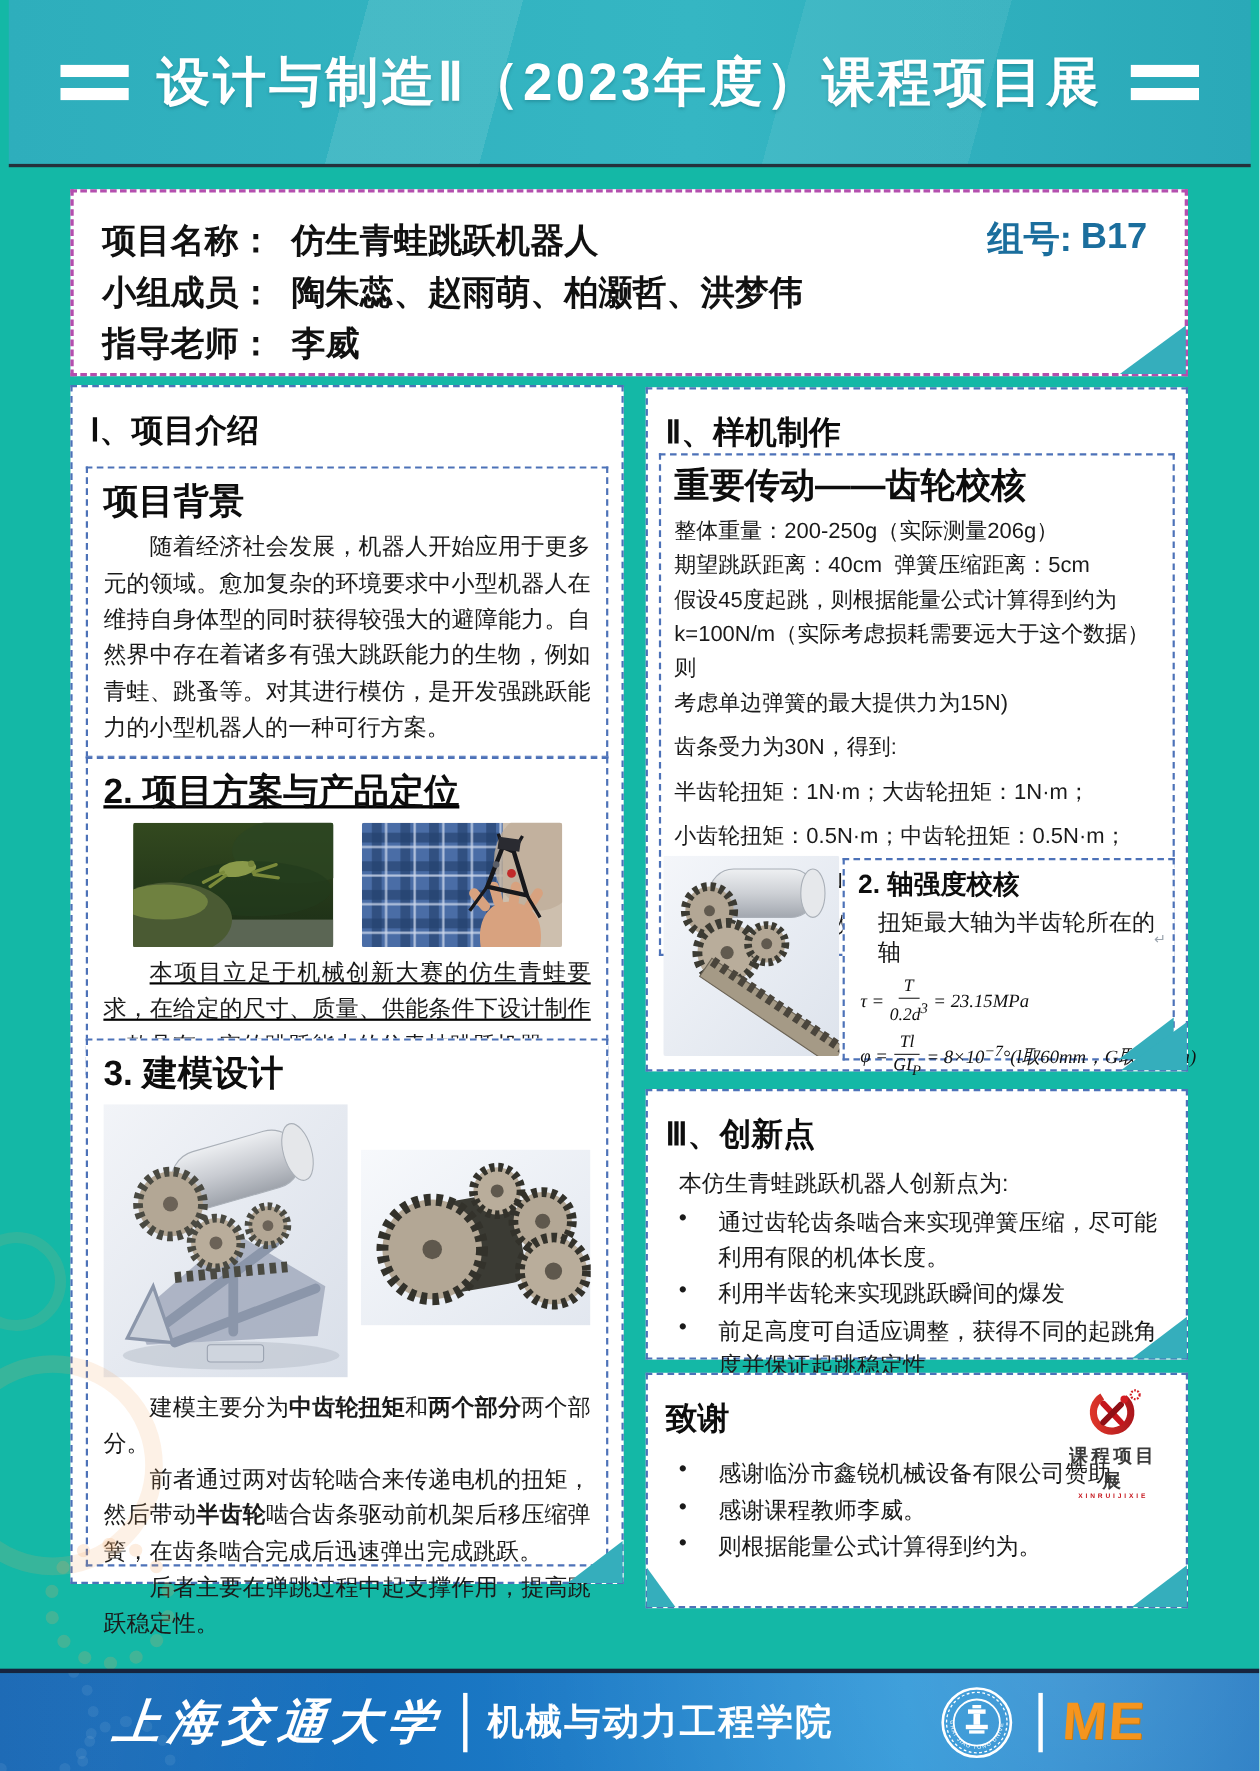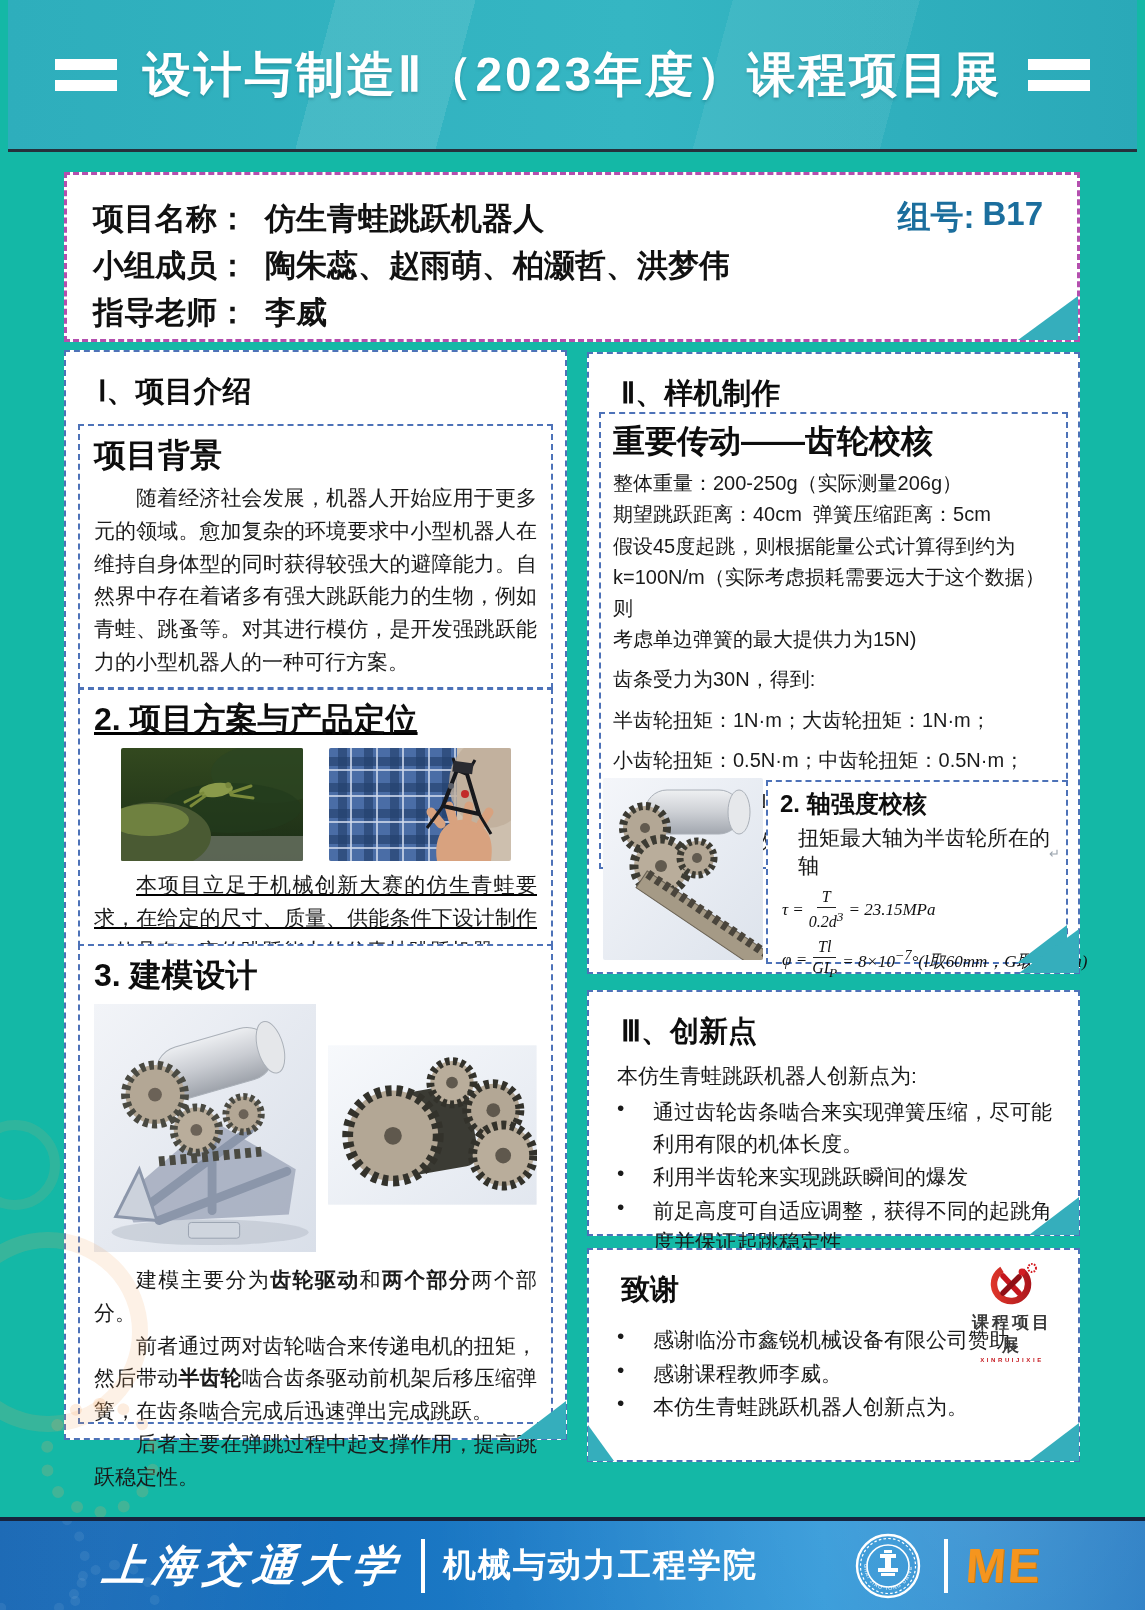--- a/index.html
+++ b/index.html
@@ -31,21 +31,21 @@
   .header-box { position:absolute; left:64px; top:172px; width:1016px; height:170px; padding:20px 26px; }
   .hrow { display:flex; font-size:31px; font-weight:bold; color:#111; line-height:47px; }
   .hrow .lab { width:172px; }
   .group { position:absolute; right:34px; top:20px; font-size:33px; font-weight:900; color:#1b6e9d; display:flex; gap:8px; }
 
   
   .col-left  { position:absolute; left:64px;  top:350px; width:503px; height:1090px; }
   .col-ii    { position:absolute; left:587px; top:352px; width:493px; height:622px; }
   .col-iii   { position:absolute; left:587px; top:990px; width:493px; height:246px; }
   .col-thx   { position:absolute; left:587px; top:1248px; width:493px; height:214px; }
-  h2.sec { font-size:29px; font-weight:900; color:#0d0d0d; margin:20px 0 0 32px; }
+  h2.sec { font-size:29px; font-weight:900; color:#0d0d0d; margin:20px 0 0 16px; }
   h3.sub { font-size:32px; font-weight:900; color:#0d0d0d; margin-bottom:4px; }
   .body-t { font-size:21px; color:#1a1a1a; line-height:1.56; text-align:justify; }
   .ind { text-indent:2em; }
   .b { font-weight:900; }
 
   
   .ibox { position:absolute; left:12px; right:12px; padding:8px 14px; }
   .box-bg   { top:72px; }
   .box-plan { top:336px;text-decoration:underline; }
   .box-model{ top:592px; bottom:14px; }
@@ -239,21 +239,21 @@
           <circle cx="66" cy="92" r="46" fill="#b3a795" stroke="#33322b" stroke-width="11" stroke-dasharray="6 5"></circle>
           <circle cx="66" cy="92" r="9" fill="#5f584d"></circle>
           <circle cx="126" cy="38" r="22" fill="#b9ad9b" stroke="#33322b" stroke-width="8" stroke-dasharray="4.5 3.5"></circle>
           <circle cx="126" cy="38" r="6" fill="#5f584d"></circle>
           <circle cx="168" cy="66" r="27" fill="#b3a795" stroke="#33322b" stroke-width="9" stroke-dasharray="5 4"></circle>
           <circle cx="168" cy="66" r="7" fill="#5f584d"></circle>
           <circle cx="178" cy="112" r="31" fill="#b9ad9b" stroke="#33322b" stroke-width="9" stroke-dasharray="5 4"></circle>
           <circle cx="178" cy="112" r="8" fill="#5f584d"></circle>
         </svg>
       </div>
-      <p class="body-t ind"><span>建模主要分为</span><span class="b">齿轮驱动</span><span>和</span><span class="b">两个部分</span><span>两个部分。</span></p>
+      <p class="body-t ind"><span>建模主要分为</span><span class="b">中齿轮扭矩</span><span>和</span><span class="b">两个部分</span><span>两个部分。</span></p>
       <p class="body-t ind"><span>前者通过两对齿轮啮合来传递电机的扭矩，然后带动</span><span class="b">半齿轮</span><span>啮合齿条驱动前机架后移压缩弹簧，在齿条啮合完成后迅速弹出完成跳跃。</span></p>
       <p class="body-t ind">后者主要在弹跳过程中起支撑作用，提高跳跃稳定性。</p>
     </div>
     <div class="tri tri-br sm"></div>
   </div>
 
   <div class="col-ii dash-blue">
     <h2 class="sec">Ⅱ、样机制作</h2>
 
     <div class="gear-box dash-blue">
@@ -363,21 +363,21 @@
     <div class="brow">
       <span class="bmark">•</span>
       <span class="btext">感谢临汾市鑫锐机械设备有限公司赞助。</span>
     </div>
     <div class="brow">
       <span class="bmark">•</span>
       <span class="btext">感谢课程教师李威。</span>
     </div>
     <div class="brow">
       <span class="bmark">•</span>
-      <span class="btext">本仿生青蛙跳跃机器人创新点为。</span>
+      <span class="btext">则根据能量公式计算得到约为。</span>
     </div>
     <div class="tri tri-br sm"></div>
     <div class="tri tri-bl"></div>
   </div>
 
   <div class="wm wm1"></div>
   <div class="wm wm2"></div>
   <div class="wm wm3"></div>
 
   <div class="footer">

